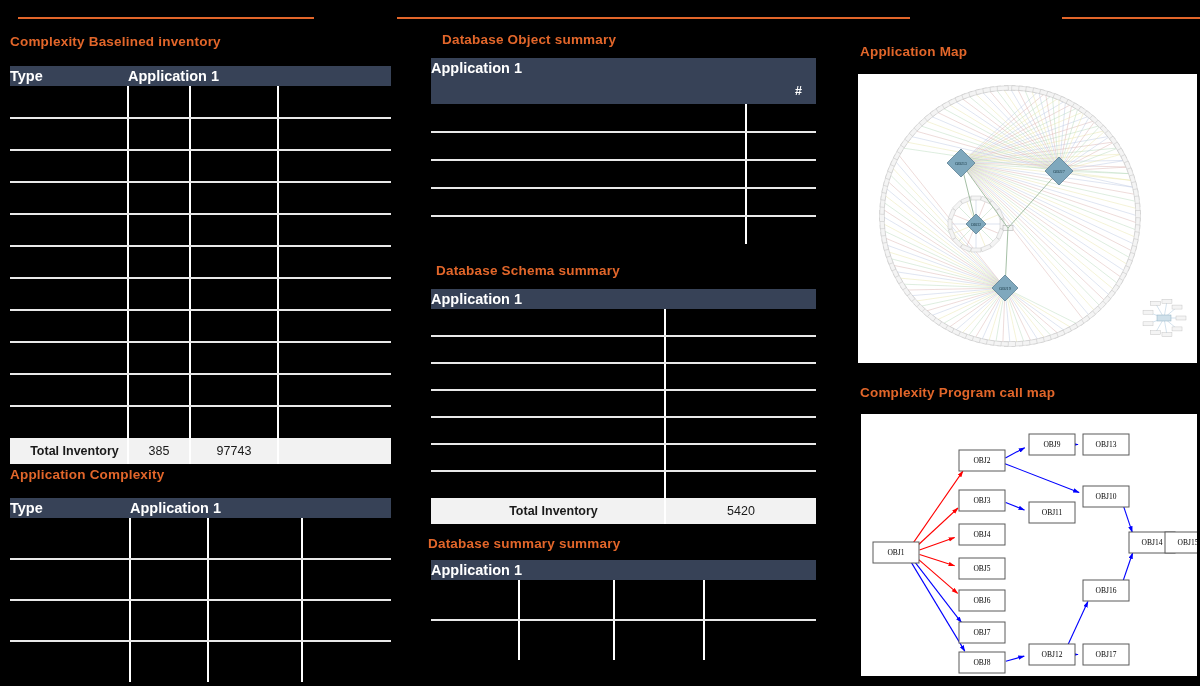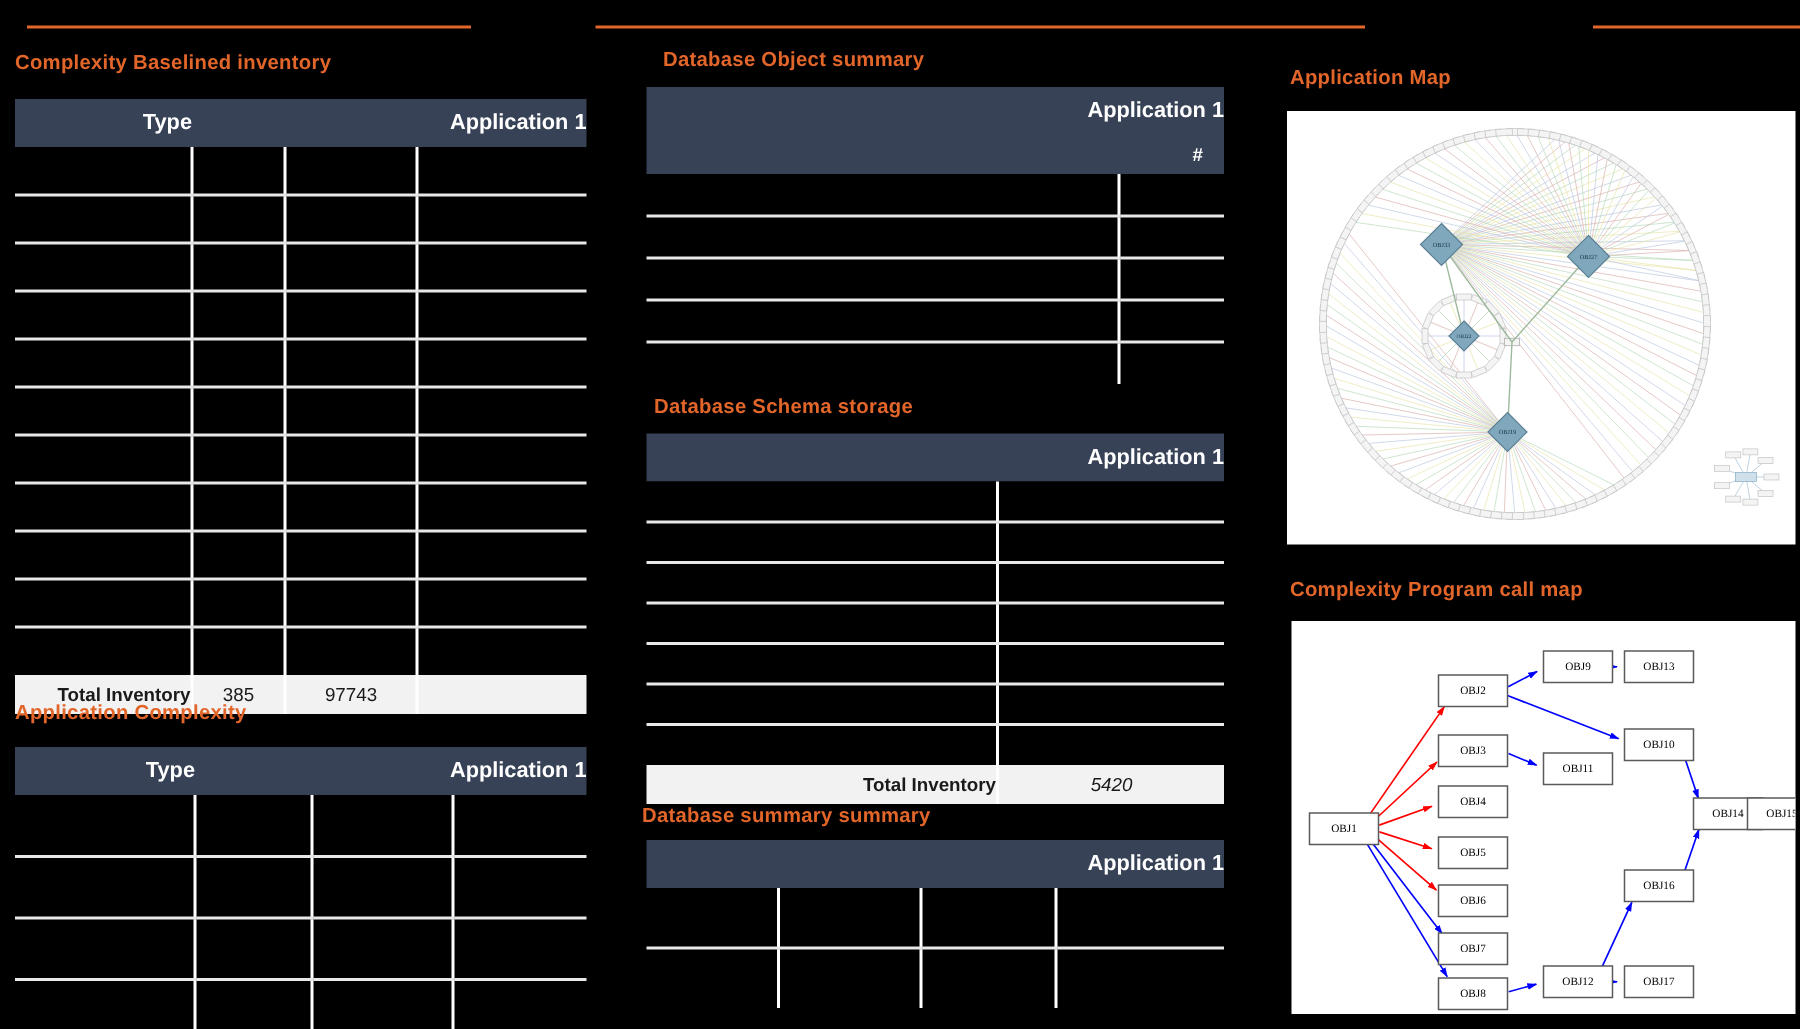--- a/index.html
+++ b/index.html
@@ -48,22 +48,22 @@
   .tbl th, .tbl td {
     padding: 0;
     margin: 0;
     border: 0;
   }
   .hdr-row th {
     background: #374257;
     color: #ffffff;
     font-weight: bold;
     font-size: 14.5px;
-    height: 32px;
-    text-align: right;
+    height: 20px;
+    text-align: left;
     vertical-align: middle;
   }
   .hdr-row.sub th {
     font-size: 12.5px;
     height: 26px;
   }
   .hdr-row th.right { text-align: right; padding-right: 14px; }
   .hdr-row th.left  { text-align: left;  padding-left: 12px; }
 
   
@@ -81,24 +81,24 @@
     color: #1a1a1a;
     font-size: 12.5px;
     height: 26px;
     border-bottom: 0;
     border-right: 2px solid #ffffff;
     vertical-align: middle;
   }
   .total-row td.label {
     font-weight: bold;
     padding-left: 12px;
-    text-align: right;
+    text-align: center;
   }
   .total-row td.num { text-align: center; }
-  .total-row td.last { border-right: 0; font-style: italic; }
+  .total-row td.last { border-right: 0; }
 
   
   .panel {
     position: absolute;
     background: #ffffff;
     overflow: hidden;
   }
   .panel svg { display: block; }
 
   
@@ -291,21 +291,21 @@
         <td>&nbsp;</td>
         <td class="last">&nbsp;</td>
       </tr>
       <tr class="norule" style="height: 28px;">
         <td>&nbsp;</td>
         <td class="last">&nbsp;</td>
       </tr>
     </tbody>
 </table>
 
-<div class="sec-title" style="left:436px; top:263px;">Database Schema storage</div>
+<div class="sec-title" style="left:436px; top:263px;">Database Schema summary</div>
 
 <table class="tbl" id="tbl-schema" style="left:431px; top:289px; width:385px;">
   <colgroup>
       <col style="width:234px">
       <col style="width:151px">
     </colgroup>
   <thead>
     <tr class="hdr-row">
       <th colspan="2">Application 1</th>
     </tr>

